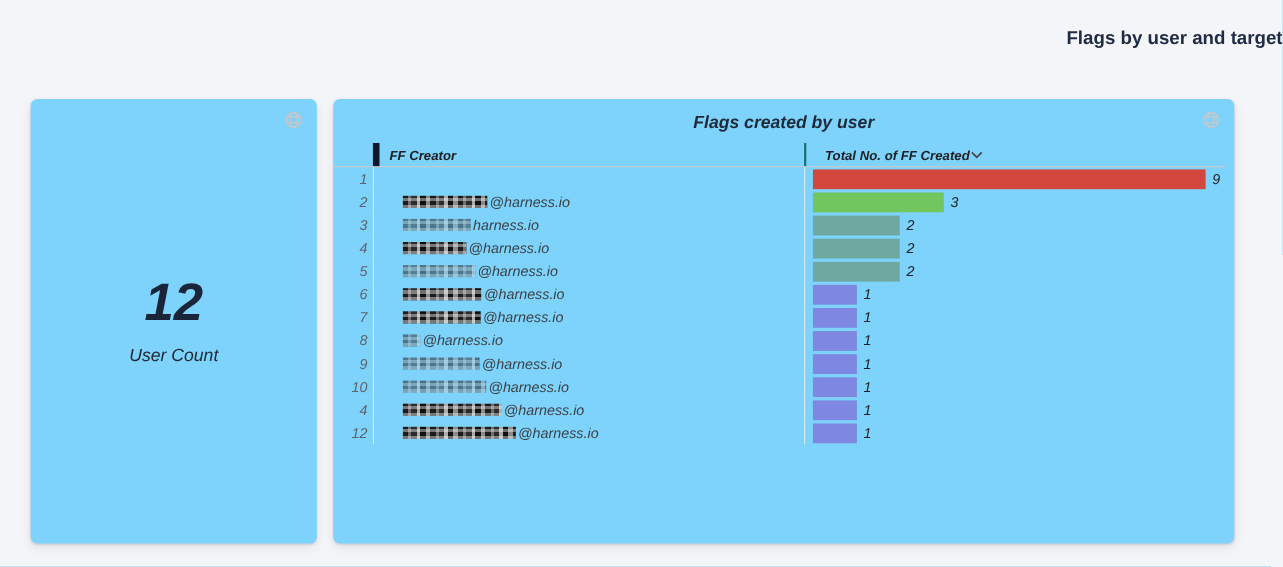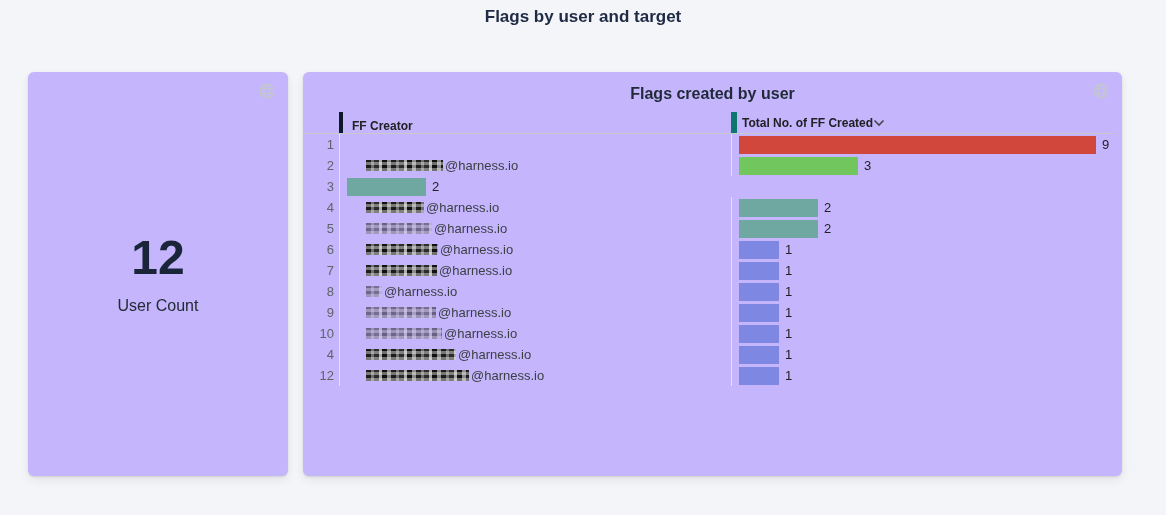--- a/index.html
+++ b/index.html
@@ -4,38 +4,39 @@
 <style>
   * { margin:0; padding:0; box-sizing:border-box; }
   html,body { width:1166px; height:515px; }
   body {
     background:#f4f5f8;
     font-family:"Liberation Sans", sans-serif;
     overflow:hidden;
     color:#202124;
   }
   .page-title {
-    text-align:center;
-    padding-top:7px;
+    text-align:right;
+    padding-top:25px;
     font-size:17px;
     font-weight:700;
     color:#202b45;
   }
   .cards {
     display:flex;
     gap:15px;
     margin:45px 28px 0 28px;
     align-items:stretch;
   }
   .card {
     position:relative;
-    background:#c4b5fd;
+    background:#7dd3fc;
     border-radius:6px;
     box-shadow:0 1px 2px rgba(30,34,40,.12), 0 4px 10px rgba(30,34,40,.08);
     height:404px;
+    font-style:italic;
   }
   .globe-btn {
     position:absolute;
     top:10px;
     right:12px;
     width:18px;
     height:18px;
     cursor:pointer;
   }
   
@@ -75,31 +76,31 @@
     border-bottom:1px solid #c7c9cc;
     font-size:12px;
     font-weight:700;
     color:#202124;
   }
   .col-num { width:36px; height:100%; }
   .col-creator {
     width:392px;
     height:100%;
     display:flex;
-    align-items:flex-end;
+    align-items:center;
     padding-left:9px;
-    border-left:4px solid #0f172a;
+    border-left:6px solid #0f172a;
   }
   .col-bars {
     flex:1;
     height:100%;
     display:flex;
     align-items:center;
-    padding-left:5px;
-    border-left:6px solid #0f766e;
+    padding-left:17px;
+    border-left:2px solid #0f766e;
   }
   .sort-chevron { margin-right:2px; display:flex; align-items:center; cursor:pointer; }
   .trow { display:flex; height:21px; align-items:center; }
   .cell-num {
     width:36px;
     height:100%;
     display:flex;
     align-items:center;
     justify-content:flex-end;
     padding-right:5px;
@@ -203,20 +204,24 @@
               <span>@harness.io</span>
     </div>
     <div class="cell-bar">
       <div class="bar" style="width: 119px; background: rgb(113, 198, 94);"></div>
       <span class="bar-label">3</span>
     </div>
   </div>
 
   <div class="trow">
     <div class="cell-num">3</div>
+    <div class="cell-creator">
+      <span class="redact light" style="width: 62px;"></span>
+              <span>harness.io</span>
+    </div>
     <div class="cell-bar">
       <div class="bar" style="width: 79px; background: rgb(111, 168, 160);"></div>
       <span class="bar-label">2</span>
     </div>
   </div>
 
   <div class="trow">
     <div class="cell-num">4</div>
     <div class="cell-creator">
       <span class="redact dark" style="width: 58px;"></span>

